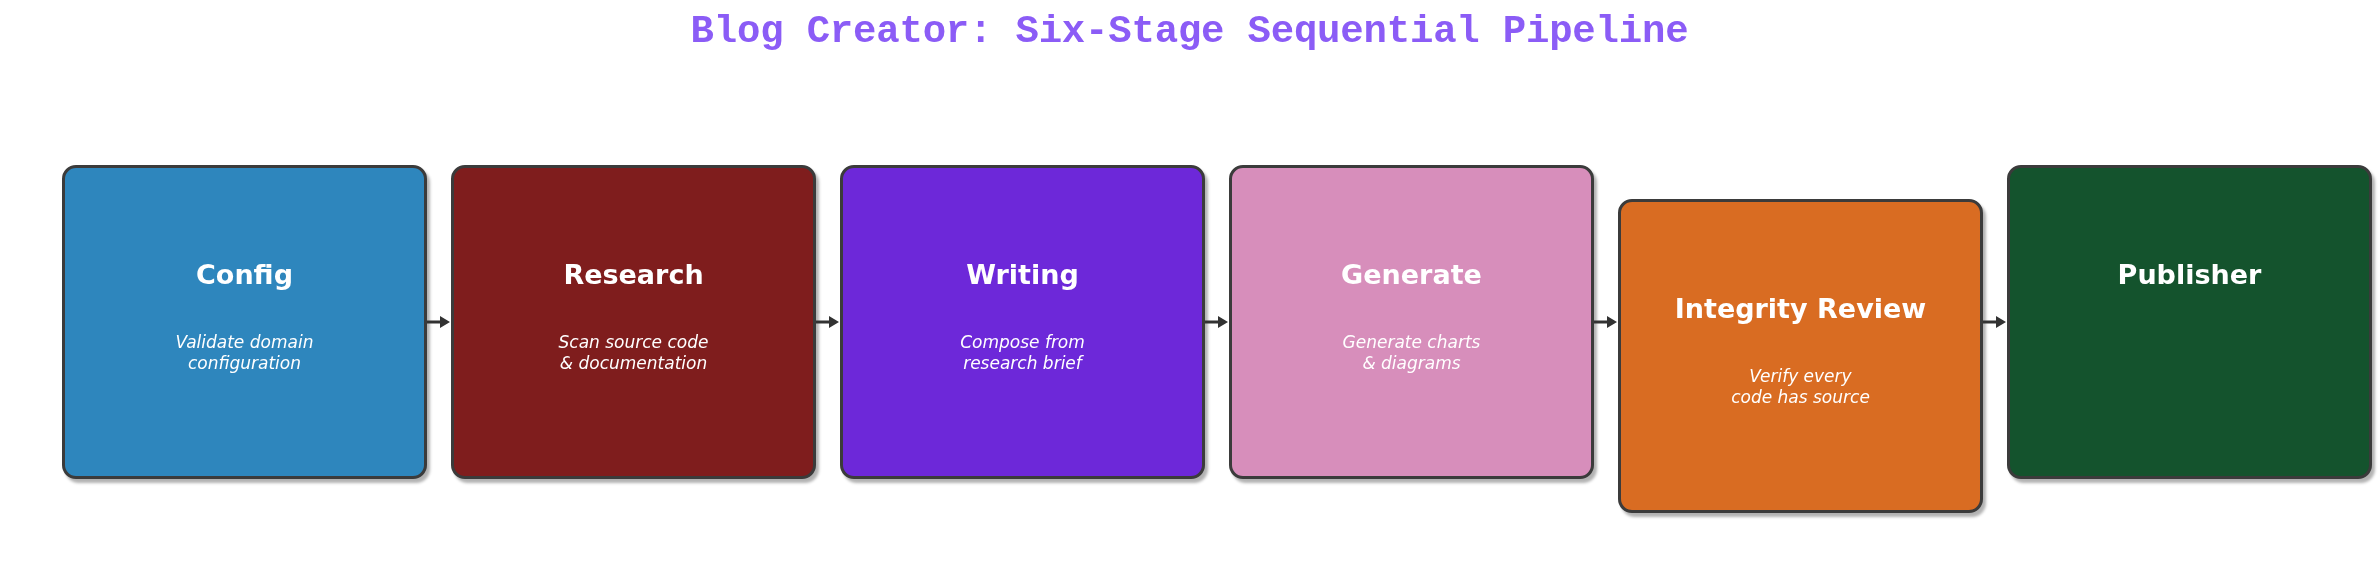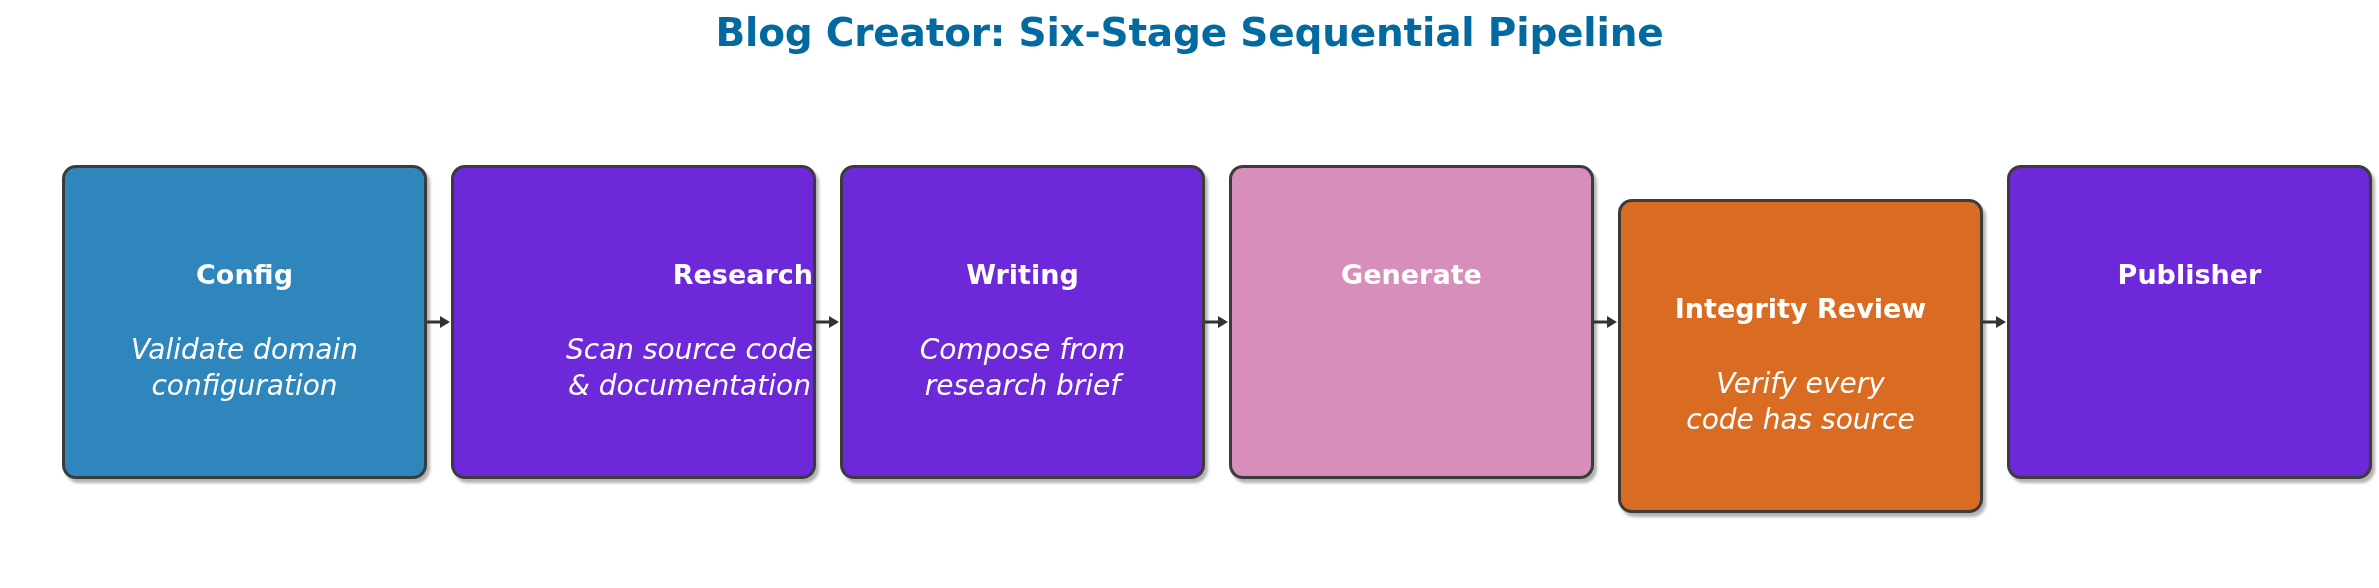--- a/index.html
+++ b/index.html
@@ -68,21 +68,21 @@
     font-weight: bold;
     color: #ffffff;
     text-align: center;
     line-height: 1.1;
     white-space: nowrap;
   }
   .stage-desc {
     margin-top: 42px;
     font-family: "DejaVu Sans", sans-serif;
     font-style: italic;
-    font-size: 28px;
+    font-size: 17px;
     font-weight: normal;
     color: #ffffff;
     text-align: center;
     line-height: 1.28;
     white-space: pre-line;
   }
   .connector {
     position: relative;
     width: 24px;
     flex: 0 0 24px;
@@ -92,42 +92,42 @@
   }
   .connector svg {
     display: block;
   }
 </style>
 </head>
 <body>
 
 <div id="canvas" style="background: rgb(255, 255, 255);">
 
-  <div id="diagram-title" style="color: #0369a1;">Blog Creator: Six-Stage Sequential Pipeline</div>
+  <div id="diagram-title" style="color: #8b5cf6; font-family: Liberation Mono, monospace;">Blog Creator: Six-Stage Sequential Pipeline</div>
 
   <div id="stage-row">
 
     <div class="stage-wrap">
       <div class="stage-box" style="background-color: rgb(46, 134, 189); border-color: rgb(59, 59, 59);">
         <div class="stage-name">Config</div>
         <div class="stage-desc">Validate domain
 configuration</div>
       </div>
     </div>
 
     <div class="connector">
       <span>
         <svg width="24" height="16" viewBox="0 0 24 16" aria-hidden="true">
           <path d="M0 6.6 H13 V2.0 L23 8 L13 14 V9.4 H0 Z" fill="#323232"></path>
         </svg>
       </span>
     </div>
 
     <div class="stage-wrap">
-      <div class="stage-box" style="background-color: #6d28d9; border-color: rgb(59, 59, 59); align-items: flex-end;">
+      <div class="stage-box" style="background-color: #7f1d1d; border-color: rgb(59, 59, 59);">
         <div class="stage-name">Research</div>
         <div class="stage-desc">Scan source code
 &amp; documentation</div>
       </div>
     </div>
 
     <div class="connector">
       <span>
         <svg width="24" height="16" viewBox="0 0 24 16" aria-hidden="true">
           <path d="M0 6.6 H13 V2.0 L23 8 L13 14 V9.4 H0 Z" fill="#323232"></path>
@@ -147,20 +147,22 @@
       <span>
         <svg width="24" height="16" viewBox="0 0 24 16" aria-hidden="true">
           <path d="M0 6.6 H13 V2.0 L23 8 L13 14 V9.4 H0 Z" fill="#323232"></path>
         </svg>
       </span>
     </div>
 
     <div class="stage-wrap">
       <div class="stage-box" style="background-color: rgb(215, 142, 187); border-color: rgb(59, 59, 59);">
         <div class="stage-name">Generate</div>
+        <div class="stage-desc">Generate charts
+&amp; diagrams</div>
       </div>
     </div>
 
     <div class="connector">
       <span>
         <svg width="24" height="16" viewBox="0 0 24 16" aria-hidden="true">
           <path d="M0 6.6 H13 V2.0 L23 8 L13 14 V9.4 H0 Z" fill="#323232"></path>
         </svg>
       </span>
     </div>
@@ -175,19 +177,19 @@
 
     <div class="connector">
       <span>
         <svg width="24" height="16" viewBox="0 0 24 16" aria-hidden="true">
           <path d="M0 6.6 H13 V2.0 L23 8 L13 14 V9.4 H0 Z" fill="#323232"></path>
         </svg>
       </span>
     </div>
 
     <div class="stage-wrap">
-      <div class="stage-box" style="background-color: #6d28d9; border-color: rgb(59, 59, 59); gap: 32px;">
+      <div class="stage-box" style="background-color: #14532d; border-color: rgb(59, 59, 59); gap: 32px;">
         <div class="stage-name">Publisher</div>
       </div>
     </div>
 
   </div>
 </div>
 
 </body></html>

